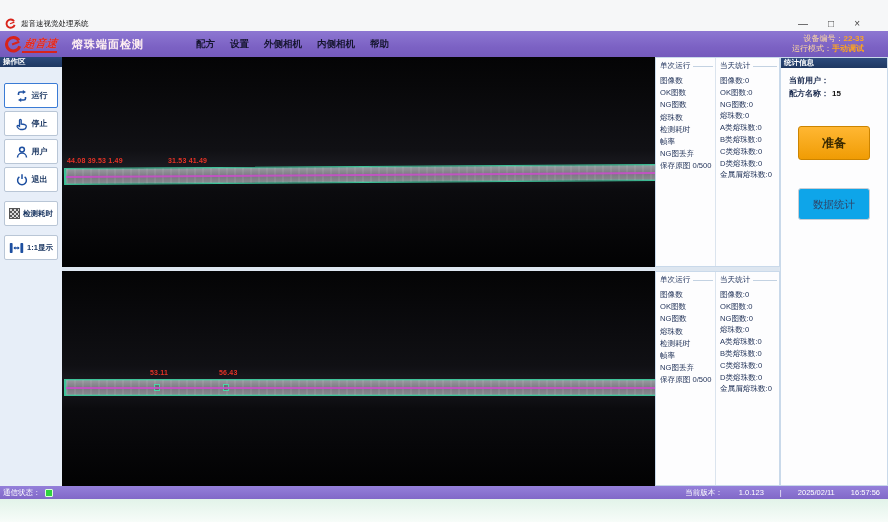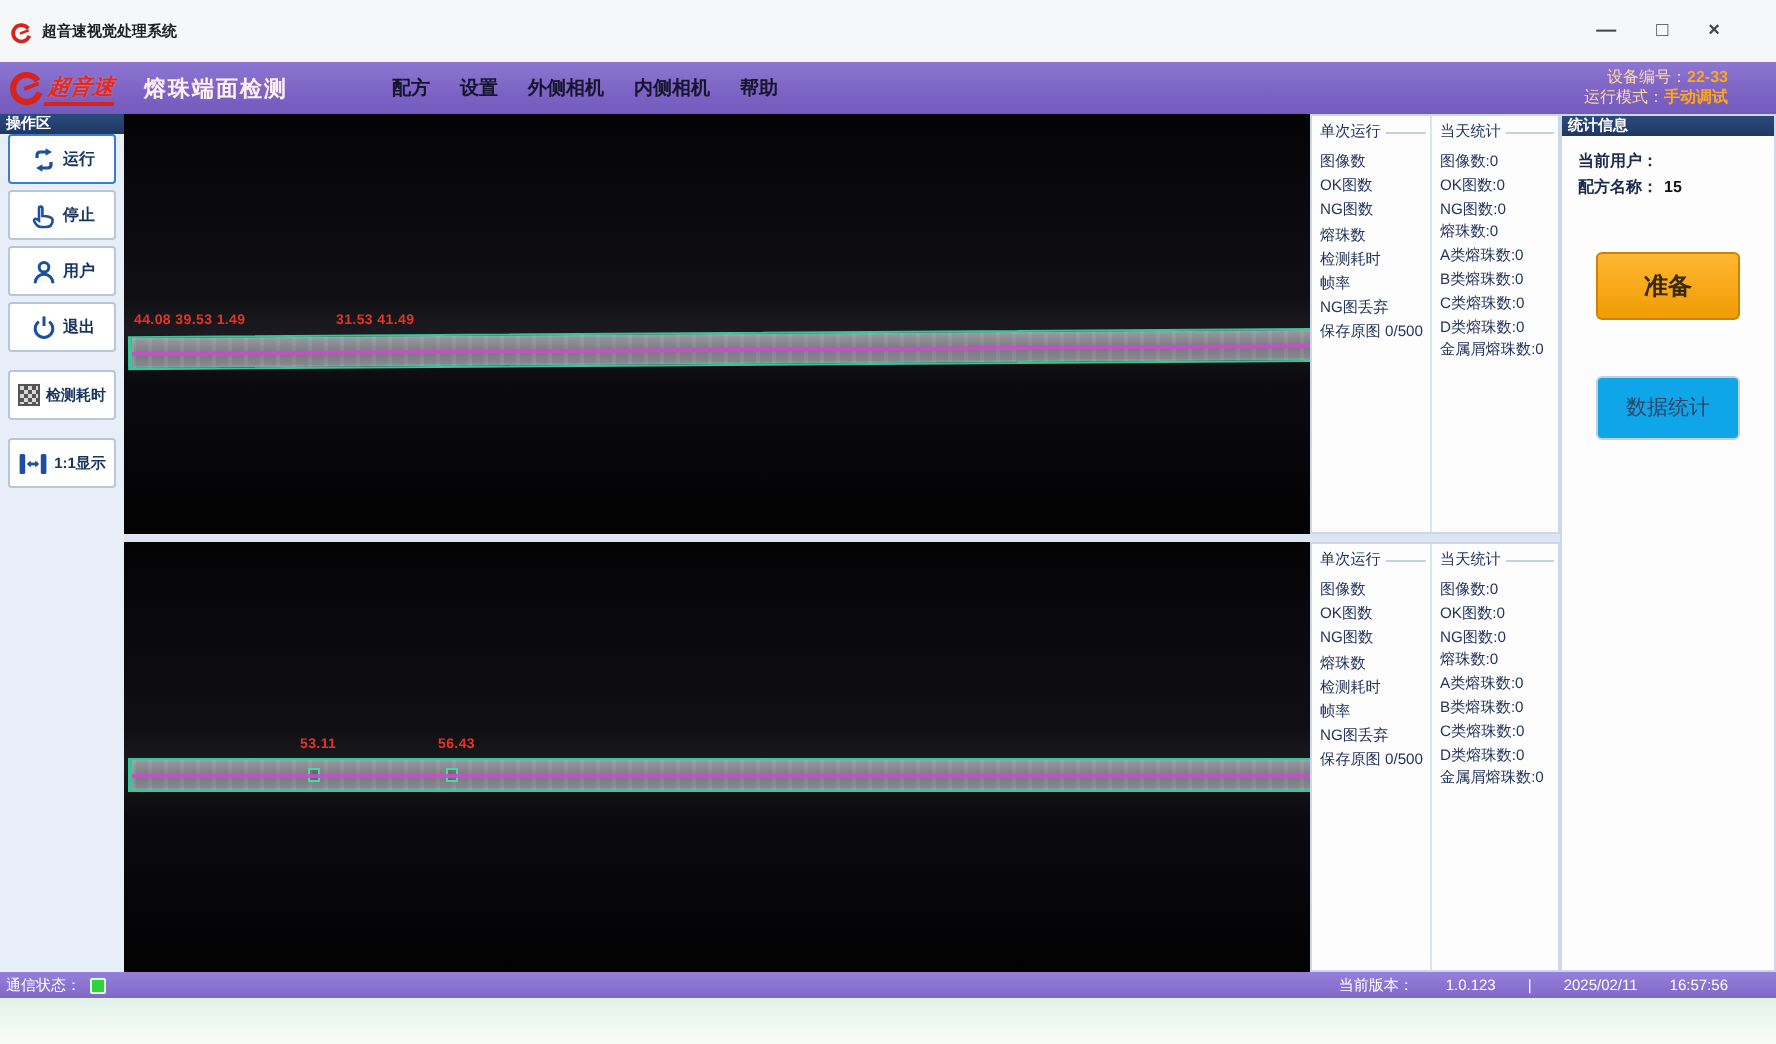--- a/index.html
+++ b/index.html
@@ -3,21 +3,21 @@
 <meta charset="utf-8">
 <style>
   * { margin:0; padding:0; box-sizing:border-box; }
   html,body { width:888px; height:522px; }
   body { font-family:"Liberation Sans","DejaVu Sans",sans-serif; background:#ffffff; }
   .screen { position:relative; width:888px; height:522px; overflow:hidden; background:#ffffff; }
 
   
   .titlebar { position:absolute; left:0; top:0; width:888px; height:31px; background:#f6f7f8;
               display:flex; align-items:flex-end; }
-  .titlebar-inner { display:flex; align-items:flex-start; width:100%; height:18px; margin-bottom:2px;font-weight:bold; }
+  .titlebar-inner { display:flex; align-items:flex-end; width:100%; height:18px; margin-bottom:2px; }
   .app-icon-sm { width:11px; height:11px; margin-left:5px; }
   .titlebar-text { font-size:7.5px; color:#222; margin-left:5px; }
   .win-controls { margin-left:auto; display:flex; align-items:center; gap:20px; padding-right:28px; }
   .win-btn { font-size:10px; color:#444; line-height:10px; cursor:default; }
 
   
   .header { position:absolute; left:0; top:31px; width:888px; height:26px;
             background:linear-gradient(180deg,#8d77d2 0%,#7c62c4 60%,#745abc 100%);
             display:flex; align-items:center; }
   .logo { display:flex; align-items:center; margin-left:4px; }
@@ -33,21 +33,21 @@
   .hr-label { color:#ffd9a0; }
   .hr-value { color:#ffa51e; font-weight:bold; }
 
   
   .main { position:absolute; left:0; top:57px; width:888px; height:429px; background:#dde6f0; }
   .panel-header { height:10px; background:linear-gradient(180deg,#2c4a7c,#1f3862);
                   color:#fff; font-size:7.5px; line-height:10px; padding-left:3px; font-weight:bold; }
 
   
   .sidebar { position:absolute; left:0; top:0; width:62px; height:429px; background:#e7eef8; }
-  .side-buttons { padding-top:0; display:flex; flex-direction:column; align-items:center; }
+  .side-buttons { padding-top:16px; display:flex; flex-direction:column; align-items:center; }
   .side-btn { width:54px; height:25px; margin-bottom:3px; background:#ffffff; border:1px solid #b9c6d6;
               border-radius:2px; display:flex; align-items:center; justify-content:center; gap:3px; cursor:default; }
   .side-btn.active { border:1px solid #3a7bd5; }
   .side-btn .lbl { font-size:8px; font-weight:bold; color:#17335f; white-space:nowrap; }
   .side-btn svg { flex:0 0 auto; }
   .gap-lg { margin-top:6px; }
   .checker { width:11px; height:11px; border:1px solid #555;
              background-image:linear-gradient(45deg,#555 25%,transparent 25%,transparent 75%,#555 75%),
                               linear-gradient(45deg,#555 25%,#d8d8d8 25%,#d8d8d8 75%,#555 75%);
              background-size:4px 4px; background-position:0 0,2px 2px; }
@@ -94,21 +94,21 @@
   .btn-stats { display:block; width:72px; height:32px; margin:28px auto 16px auto; background:#0ea5e9;
                border:1px solid #c9cdd4; border-radius:3px; font-size:10.5px; color:#2f4468; text-align:center;
                line-height:30px; cursor:default; font-family:"Liberation Sans","DejaVu Sans",sans-serif; }
 
   
   .statusbar { position:absolute; left:0; top:486px; width:888px; height:13px;
                background:linear-gradient(180deg,#9480da,#8168c8); display:flex; align-items:center;
                color:#ffffff; font-size:7.5px; }
   .sb-left { display:flex; align-items:center; gap:4px; padding-left:3px; }
   .sb-dot { width:8px; height:8px; background:#2fd33f; border:1px solid #dcffdc; border-radius:1px; }
-  .sb-right { margin-left:auto; display:flex; gap:16px; padding-right:24px; }
+  .sb-right { margin-left:auto; display:flex; gap:16px; padding-right:8px; }
   .bottom-margin { position:absolute; left:0; top:499px; width:888px; height:23px;
                    background:linear-gradient(180deg,#e2f3e9,#f7fcf9); }
   .icon-svg { display:block; }
 </style>
 </head>
 <body>
 
 <div class="screen">
 
   <div class="titlebar">

